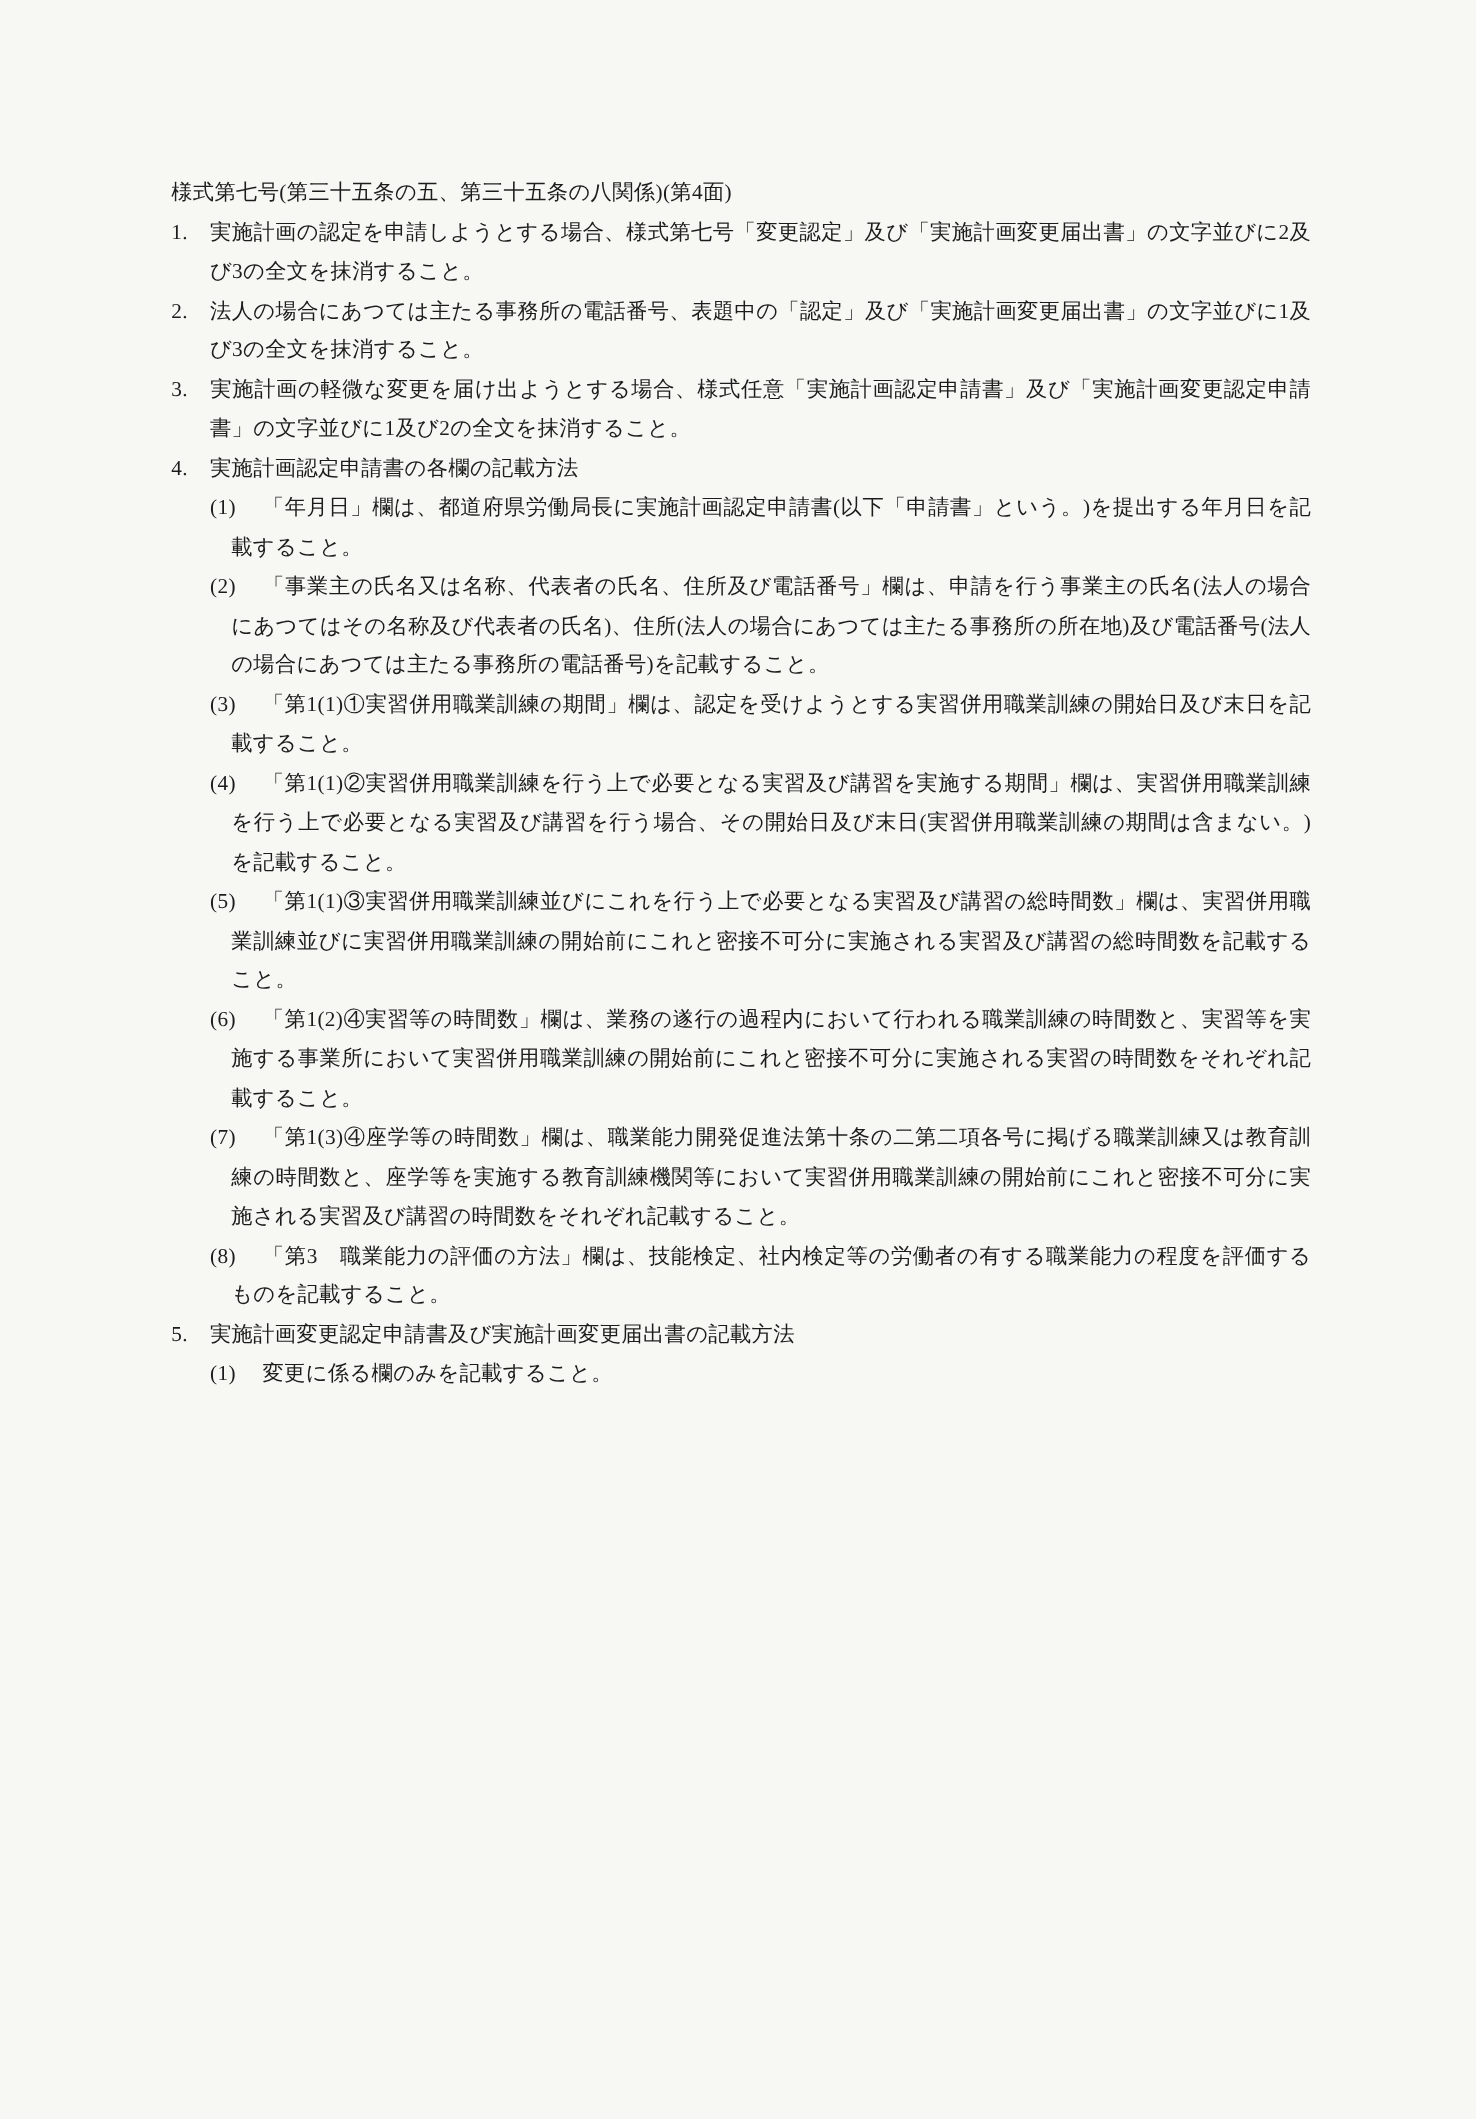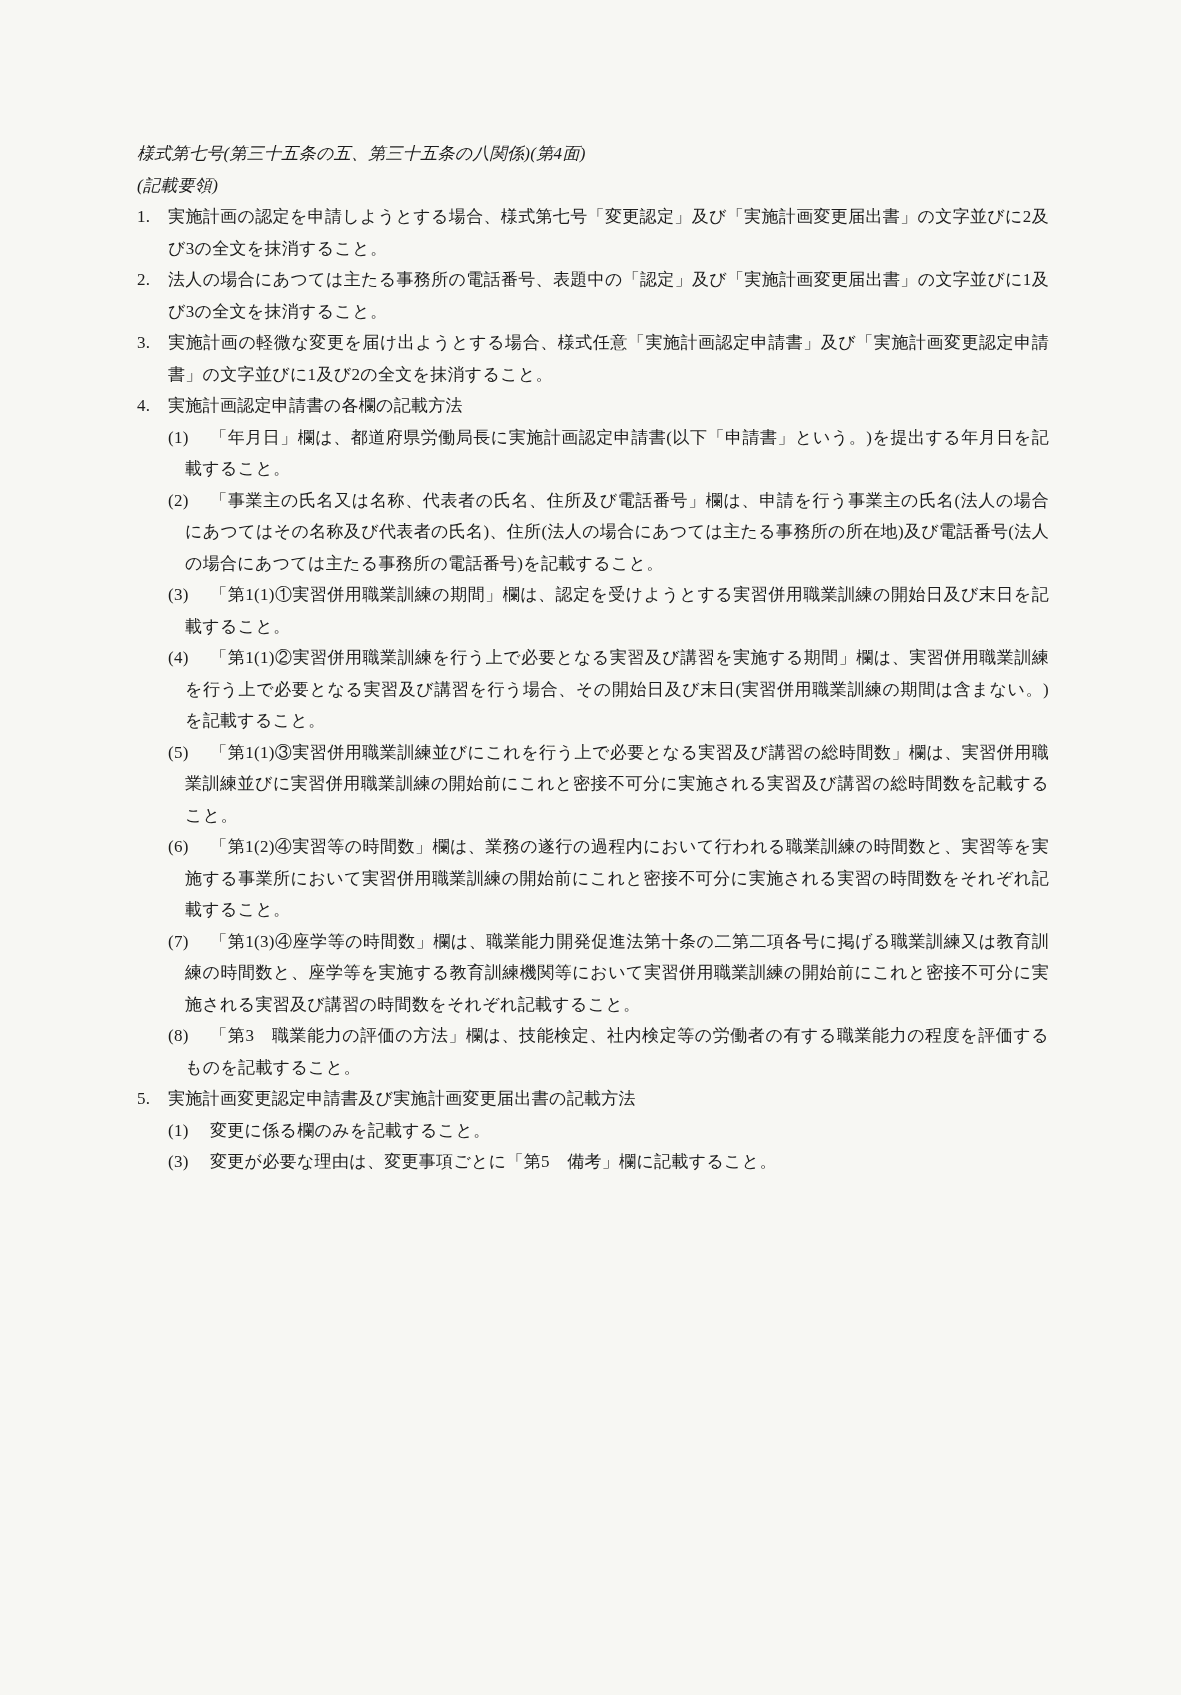--- a/index.html
+++ b/index.html
@@ -18,21 +18,20 @@
     position: absolute;
     left: 137px;
     top: 138px;
     width: 912px;
     font-size: 17px;
     line-height: 31.5px;
     letter-spacing: 0.3px;
   }
   .doc-title, .doc-subtitle {
     white-space: pre-wrap;
-    font-style: italic;
   }
   .item {
     white-space: normal;
     text-align: justify;
   }
   .item.top {
     padding-left: 31px;
     text-indent: -31px;
   }
   .item.top .marker {
@@ -48,31 +47,29 @@
     display: inline-block;
     width: 42px;
     text-indent: 0;
   }
 </style>
 </head>
 <body>
 
 <div class="page">
   <div class="doc-title">様式第七号(第三十五条の五、第三十五条の八関係)(第4面)</div>
-  <div class="doc-subtitle">(記載要領)</div>
   <div id="doc-items">
       <div class="item top"><span class="marker m1">1.</span><span>実施計画の認定を申請しようとする場合、様式第七号「変更認定」及び「実施計画変更届出書」の文字並びに2及び3の全文を抹消すること。</span></div>
       <div class="item top"><span class="marker m1">2.</span><span>法人の場合にあつては主たる事務所の電話番号、表題中の「認定」及び「実施計画変更届出書」の文字並びに1及び3の全文を抹消すること。</span></div>
       <div class="item top"><span class="marker m1">3.</span><span>実施計画の軽微な変更を届け出ようとする場合、様式任意「実施計画認定申請書」及び「実施計画変更認定申請書」の文字並びに1及び2の全文を抹消すること。</span></div>
       <div class="item top"><span class="marker m1">4.</span><span>実施計画認定申請書の各欄の記載方法</span></div>
       <div class="item sub"><span class="marker m2">(1)</span><span>「年月日」欄は、都道府県労働局長に実施計画認定申請書(以下「申請書」という。)を提出する年月日を記載すること。</span></div>
       <div class="item sub"><span class="marker m2">(2)</span><span>「事業主の氏名又は名称、代表者の氏名、住所及び電話番号」欄は、申請を行う事業主の氏名(法人の場合にあつてはその名称及び代表者の氏名)、住所(法人の場合にあつては主たる事務所の所在地)及び電話番号(法人の場合にあつては主たる事務所の電話番号)を記載すること。</span></div>
       <div class="item sub"><span class="marker m2">(3)</span><span>「第1(1)①実習併用職業訓練の期間」欄は、認定を受けようとする実習併用職業訓練の開始日及び末日を記載すること。</span></div>
       <div class="item sub"><span class="marker m2">(4)</span><span>「第1(1)②実習併用職業訓練を行う上で必要となる実習及び講習を実施する期間」欄は、実習併用職業訓練を行う上で必要となる実習及び講習を行う場合、その開始日及び末日(実習併用職業訓練の期間は含まない。)を記載すること。</span></div>
       <div class="item sub"><span class="marker m2">(5)</span><span>「第1(1)③実習併用職業訓練並びにこれを行う上で必要となる実習及び講習の総時間数」欄は、実習併用職業訓練並びに実習併用職業訓練の開始前にこれと密接不可分に実施される実習及び講習の総時間数を記載すること。</span></div>
       <div class="item sub"><span class="marker m2">(6)</span><span>「第1(2)④実習等の時間数」欄は、業務の遂行の過程内において行われる職業訓練の時間数と、実習等を実施する事業所において実習併用職業訓練の開始前にこれと密接不可分に実施される実習の時間数をそれぞれ記載すること。</span></div>
       <div class="item sub"><span class="marker m2">(7)</span><span>「第1(3)④座学等の時間数」欄は、職業能力開発促進法第十条の二第二項各号に掲げる職業訓練又は教育訓練の時間数と、座学等を実施する教育訓練機関等において実習併用職業訓練の開始前にこれと密接不可分に実施される実習及び講習の時間数をそれぞれ記載すること。</span></div>
       <div class="item sub"><span class="marker m2">(8)</span><span>「第3　職業能力の評価の方法」欄は、技能検定、社内検定等の労働者の有する職業能力の程度を評価するものを記載すること。</span></div>
       <div class="item top"><span class="marker m1">5.</span><span>実施計画変更認定申請書及び実施計画変更届出書の記載方法</span></div>
       <div class="item sub"><span class="marker m2">(1)</span><span>変更に係る欄のみを記載すること。</span></div>
-      <div class="item sub"><span class="marker m2">(3)</span><span>変更が必要な理由は、変更事項ごとに「第5　備考」欄に記載すること。</span></div>
     </div>
 </div>
 
 </body></html>

